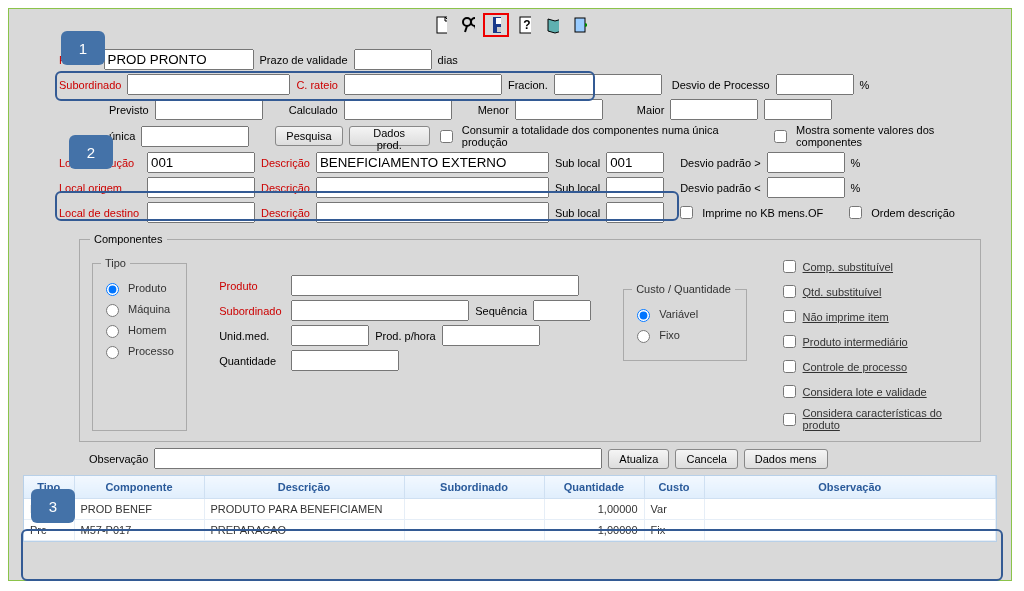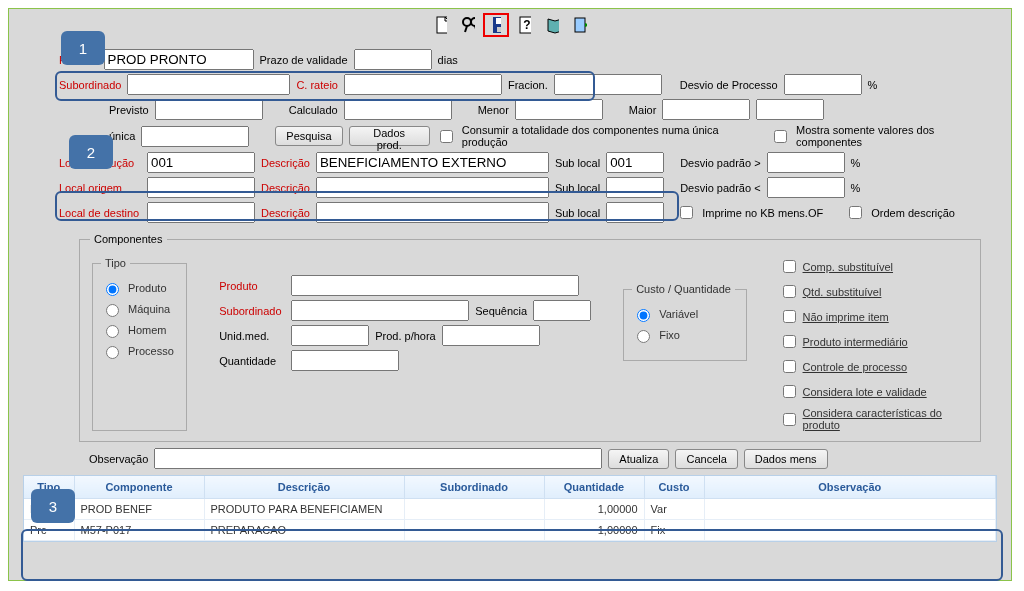--- a/index.html
+++ b/index.html
@@ -187,33 +187,33 @@
     <span class="lbl lbl-black">dias</span>
   </div>
 
   <div class="form-row" style="margin-left:40px;">
     <span class="lbl lbl-red">Subordinado</span>
     <input class="fld" style="width: 155px;" value="">
     <span class="lbl lbl-red">C. rateio</span>
     <input class="fld" style="width: 150px;" value="">
     <span class="lbl lbl-black">Fracion.</span>
     <input class="fld" style="width: 100px;" value="">
-    <span class="lbl lbl-black" style="margin-left:12px">Desvio de Processo</span>
+    <span class="lbl lbl-black" style="margin-left:4px">Desvio de Processo</span>
     <input class="fld" style="width: 70px;" value="">
     <span class="lbl lbl-black">%</span>
   </div>
 
   <div class="form-row" style="margin-left:90px;">
     <span class="lbl lbl-black">Previsto</span>
     <input class="fld" style="width: 100px;" value="">
     <span class="lbl lbl-black" style="margin-left:20px">Calculado</span>
     <input class="fld" style="width: 100px;" value="">
     <span class="lbl lbl-black" style="margin-left:20px">Menor</span>
     <input class="fld" style="width: 80px;" value="">
-    <span class="lbl lbl-black" style="margin-left:20px">Maior</span>
+    <span class="lbl lbl-black" style="margin-left:28px">Maior</span>
     <input class="fld" style="width: 80px;" value="">
     <input class="fld" style="width: 60px;" value="">
   </div>
 
   <div class="form-row" style="margin-left:90px;">
     <span class="lbl lbl-black">única</span>
     <input class="fld" style="width: 100px;" value="">
     <button class="btn" style="margin-left:20px">Pesquisa</button>
     <button class="btn">Dados prod.</button>
     <input type="checkbox" style="">

